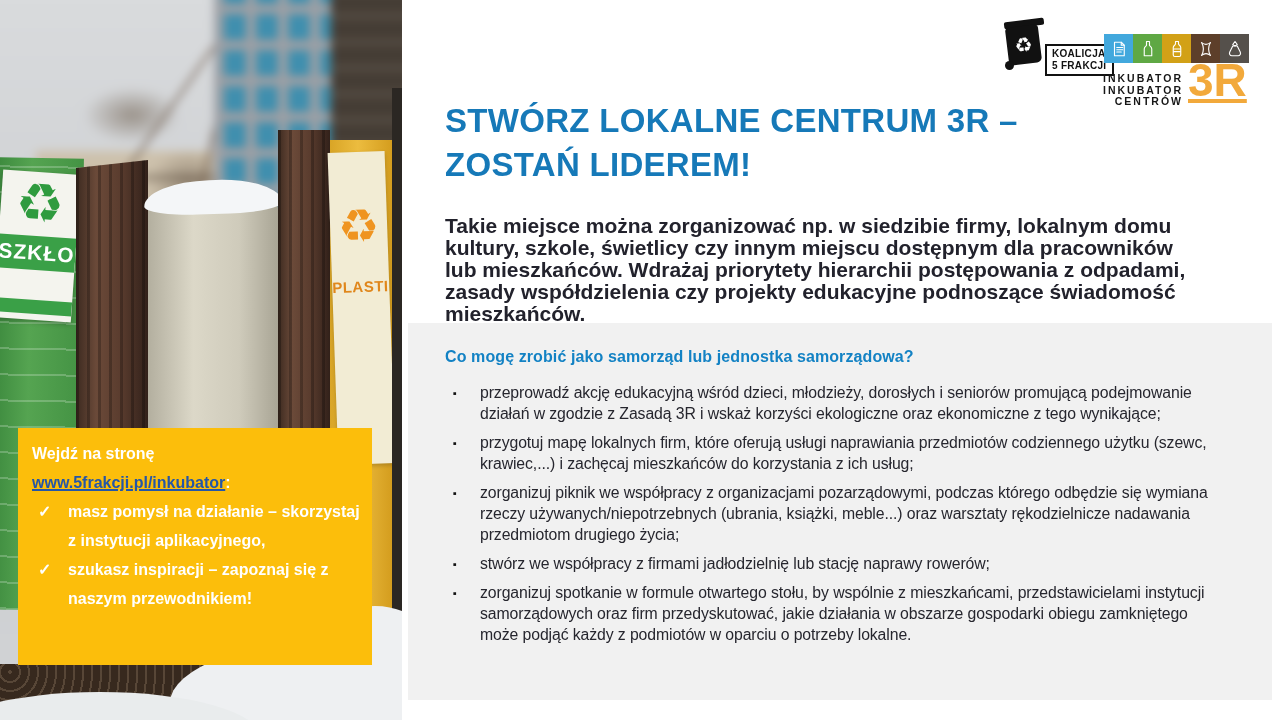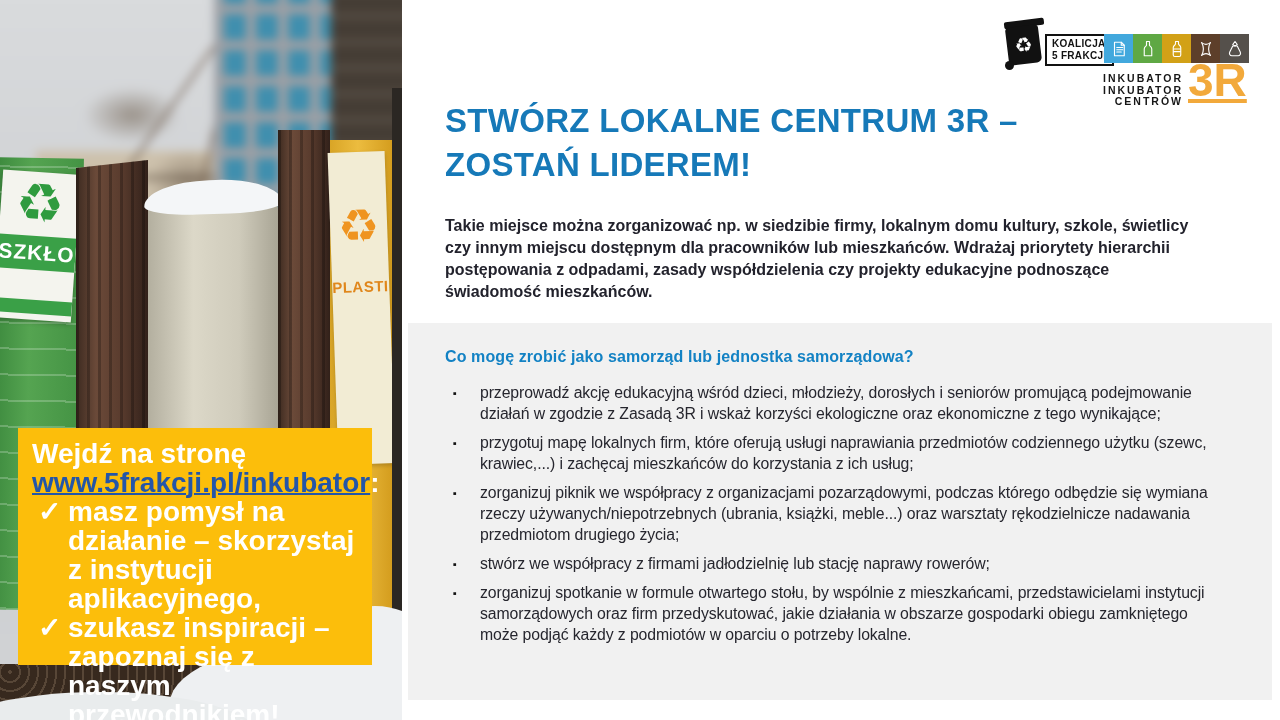--- a/index.html
+++ b/index.html
@@ -60,48 +60,48 @@
 
   .edge-dark { position:absolute; left:392px; top:88px; width:10px; height:632px; background:#2b2723; }
   .soil { position:absolute; left:0; top:664px; width:345px; height:56px; background:#37291e;
     background-image:repeating-radial-gradient(circle at 10px 8px, rgba(120,100,80,.5) 0 2px, rgba(0,0,0,0) 2px 9px); }
   .snow1 { position:absolute; left:170px; top:638px; width:360px; height:130px; background:#eef0f2; border-radius:50%; }
   .snow2 { position:absolute; left:-60px; top:692px; width:320px; height:90px; background:#e9eced; border-radius:50%; }
   .snow3 { position:absolute; left:300px; top:606px; width:150px; height:150px; background:#eef0f2; border-radius:50%; }
 
   
   .cta { position:absolute; left:18px; top:428px; width:354px; height:237px; background:#fcbe0b;
-    padding:11px 12px 10px 14px; color:#ffffff; font-weight:bold; font-size:28px; line-height:29px; }
+    padding:11px 12px 10px 14px; color:#ffffff; font-weight:bold; font-size:16px; line-height:29px; }
   .cta-link { color:#2456a8; text-decoration:underline; text-decoration-thickness:2px; cursor:pointer; }
   .cta-item { position:relative; padding-left:36px; }
   .cta-check { position:absolute; left:6px; top:0; font-weight:bold; }
 
   
   .logo-bin { position:absolute; left:1004px; top:17px; width:44px; height:52px; }
   .bin-lid { position:absolute; left:0; top:3px; width:40px; height:7px; background:#111; border-radius:2px; transform:rotate(-7deg); }
   .bin-body { position:absolute; left:3px; top:9px; width:33px; height:38px; background:#111;
     border-radius:4px 4px 5px 5px; transform:rotate(-7deg); display:flex; align-items:center; justify-content:center; }
   .bin-body span { color:#fff; font-size:20px; line-height:20px; }
   .bin-wheel { position:absolute; left:1px; top:44px; width:9px; height:9px; background:#111; border-radius:50%; }
-  .logo-koalicja { position:absolute; left:1045px; top:34px; background:#fff; border:2px solid #111;
+  .logo-koalicja { position:absolute; left:1045px; top:44px; background:#fff; border:2px solid #111;
     padding:2px 6px 2px 5px; font-size:10px; line-height:12px; font-weight:800; color:#111; letter-spacing:.3px; }
   .tiles { position:absolute; left:1104px; top:34px; display:flex; }
   .tile { width:29px; height:29px; display:flex; align-items:center; justify-content:center; }
   .tile svg { width:18px; height:18px; stroke:#fff; fill:none; stroke-width:1.5; stroke-linejoin:round; stroke-linecap:round; }
   .tile-paper { background:#42a8dd; } .tile-glass { background:#5fa844; } .tile-plastic { background:#d2a117; }
   .tile-bio { background:#5d3f2a; } .tile-mixed { background:#55504b; }
   .logo-ink { position:absolute; left:1085px; top:73px; width:98px; text-align:right;
     font-size:10.5px; line-height:11.5px; font-weight:bold; letter-spacing:2px; color:#161616; }
   .logo-3r { position:absolute; left:1188px; top:56px; font-size:46px; line-height:48px; font-weight:bold; color:#f2a93b;text-decoration:underline; }
 
   
   .title { position:absolute; left:445px; top:99px; color:#1679b8; font-weight:bold; font-size:33px;
     line-height:44px; letter-spacing:.3px; }
   .intro { position:absolute; left:445px; top:215px; width:748px; color:#22222c; font-weight:bold;
-    font-size:16px; line-height:22px; }
+    font-size:21px; line-height:22px; }
   .panel { position:absolute; left:408px; top:323px; width:864px; height:377px; background:#f1f1f1;
     padding:21px 55px 0 37px; }
   .panel h2 { color:#1382c4; font-size:16px; line-height:26px; font-weight:bold; letter-spacing:.1px; margin-bottom:12px; }
   .panel ul { list-style:none; }
   .panel li { position:relative; padding-left:35px; margin-bottom:8px; color:#26262e;
     font-size:15.8px; line-height:21px; letter-spacing:-.1px; }
   .panel li .mk { position:absolute; left:8px; top:1px; font-size:11px; color:#111; }
 </style>
 </head>
 <body>

